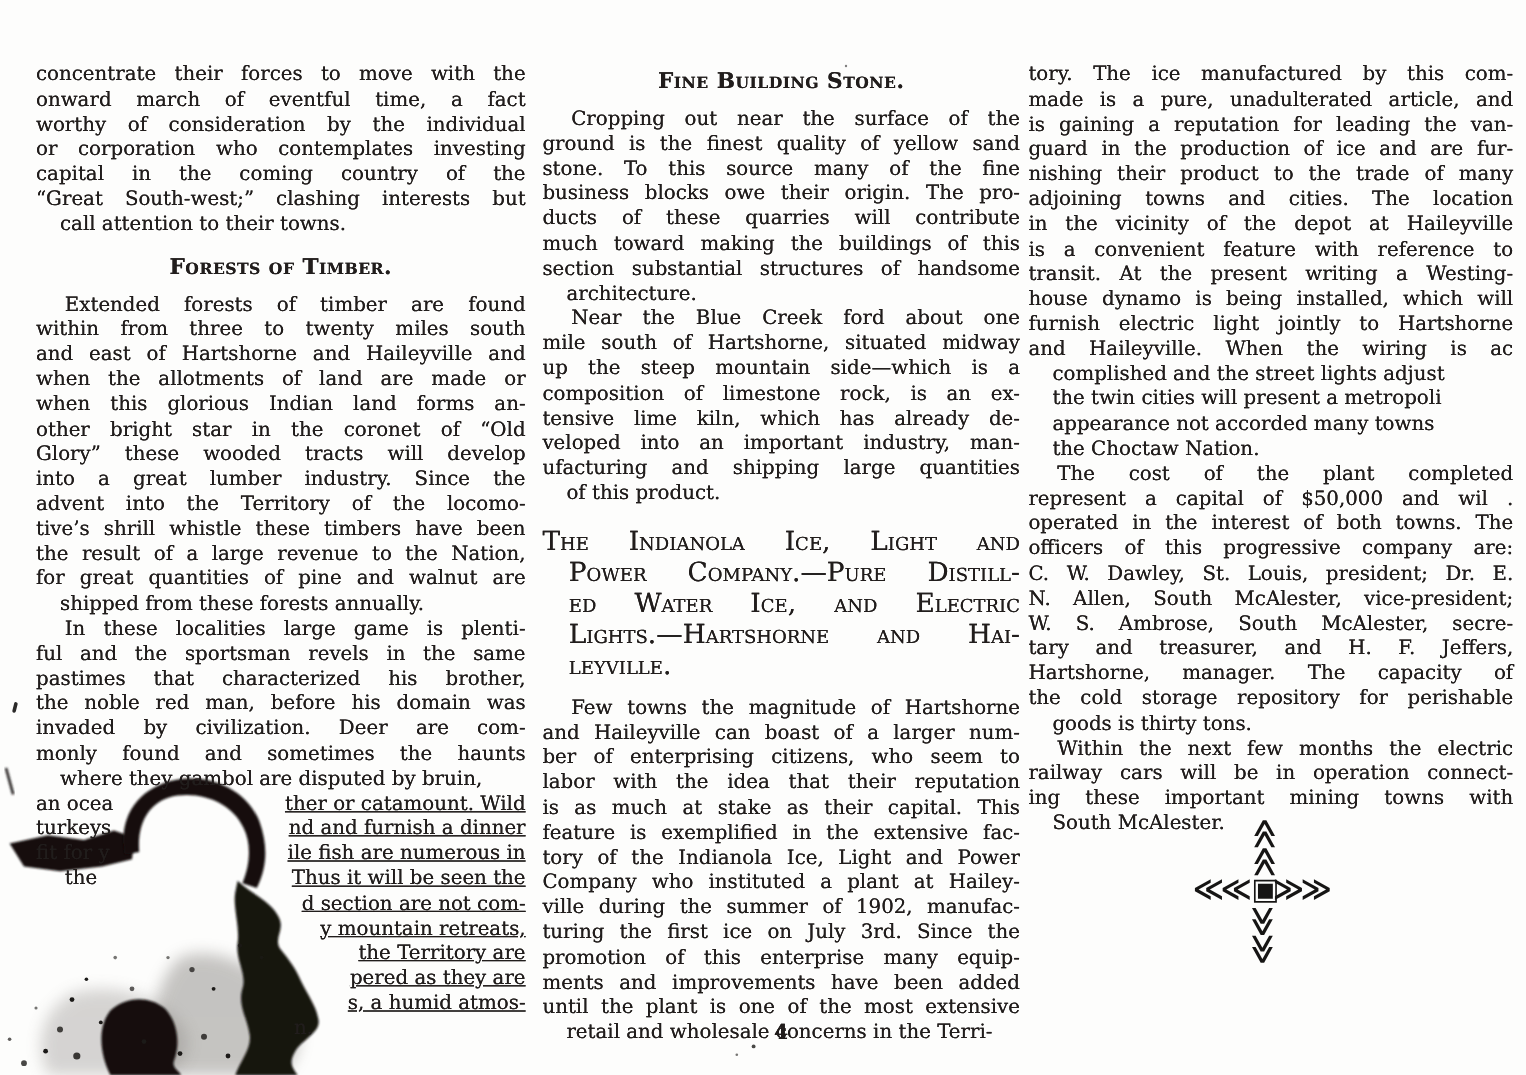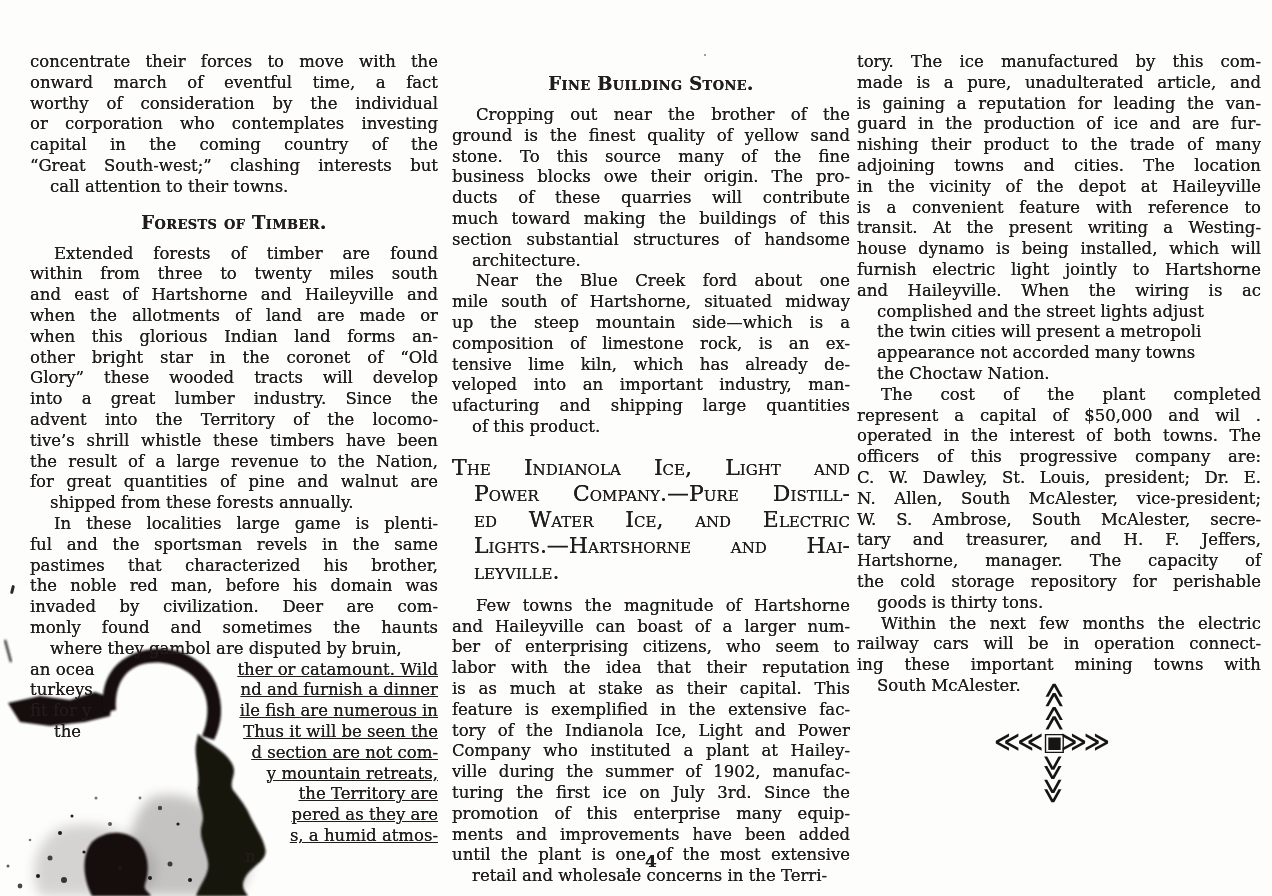--- a/index.html
+++ b/index.html
@@ -15,21 +15,21 @@
   .ln,.dln{font-size:16.5px;line-height:20.8px;height:20.8px;
            text-align:justify;text-align-last:justify;
            text-shadow:0 0 .45px currentColor;}
   .ln.last,.ln.rag{text-align-last:left;margin-left:20px;}
   .ln.indent{text-indent:24px;}
   .dln{display:flex;text-align:left;}
   .fragR{margin-left:auto;text-decoration:underline;}
   .xhead{text-align:center;font-variant:small-caps;font-weight:bold;font-size:18px;
          line-height:22px;margin:14px 0 10px;letter-spacing:.4px;
          text-shadow:0 0 .45px currentColor;}
-  .col .xhead:first-child{margin-top:21px;text-align:center;}
+  .col .xhead:first-child{margin-top:5px;text-align:center;}
   .bighead{margin:17px 0 11px;font-variant:small-caps;font-weight:normal;font-size:22px;
            line-height:26px;text-shadow:0 0 .4px currentColor;}
   .bh-line{text-align:justify;text-align-last:justify;padding-left:22px;}
   .bh-line.first{padding-left:0;}
   .bh-line.last{text-align-last:left;}
   .pagenum{position:absolute;left:452px;width:398px;top:851px;text-align:center;
            font-size:17px;font-weight:bold;z-index:2;text-shadow:0 0 .4px currentColor;}
   .orn{position:absolute;left:992px;top:681px;width:122px;height:122px;z-index:2;
        color:#161514;font-family:"DejaVu Sans","Liberation Sans",sans-serif;font-weight:bold;}
   .orn span{position:absolute;font-size:25px;letter-spacing:-3px;line-height:1;}
@@ -177,21 +177,21 @@
         </div>
         <div class="dln">
           <span class="fragL" style="padding-left: 215px;">n.</span>
           <span class="fragR"></span>
         </div>
       </div>
     </div>
   <div class="col" id="c2">
       <div class="xhead">Fine Building Stone.</div>
       <div class="para">
-        <div class="ln indent">Cropping out near the brother of the</div>
+        <div class="ln indent">Cropping out near the surface of the</div>
         <div class="ln">ground is the finest quality of yellow sand</div>
         <div class="ln">stone.  To this source many of the fine</div>
         <div class="ln">business blocks owe their origin.  The pro-</div>
         <div class="ln">ducts of these quarries will contribute</div>
         <div class="ln">much toward making the buildings of this</div>
         <div class="ln">section substantial structures of handsome</div>
         <div class="ln last">architecture.</div>
       </div>
       <div class="para">
         <div class="ln indent">Near the Blue Creek ford about one</div>

